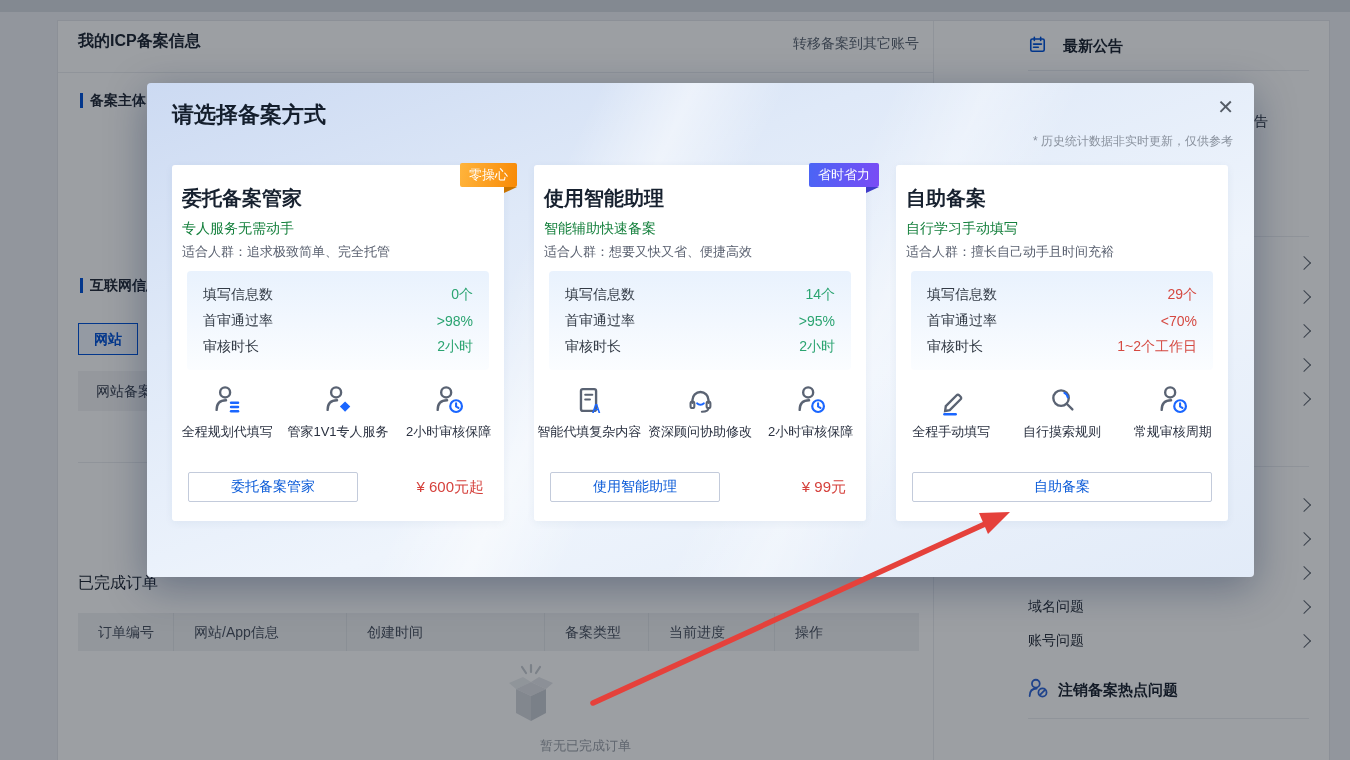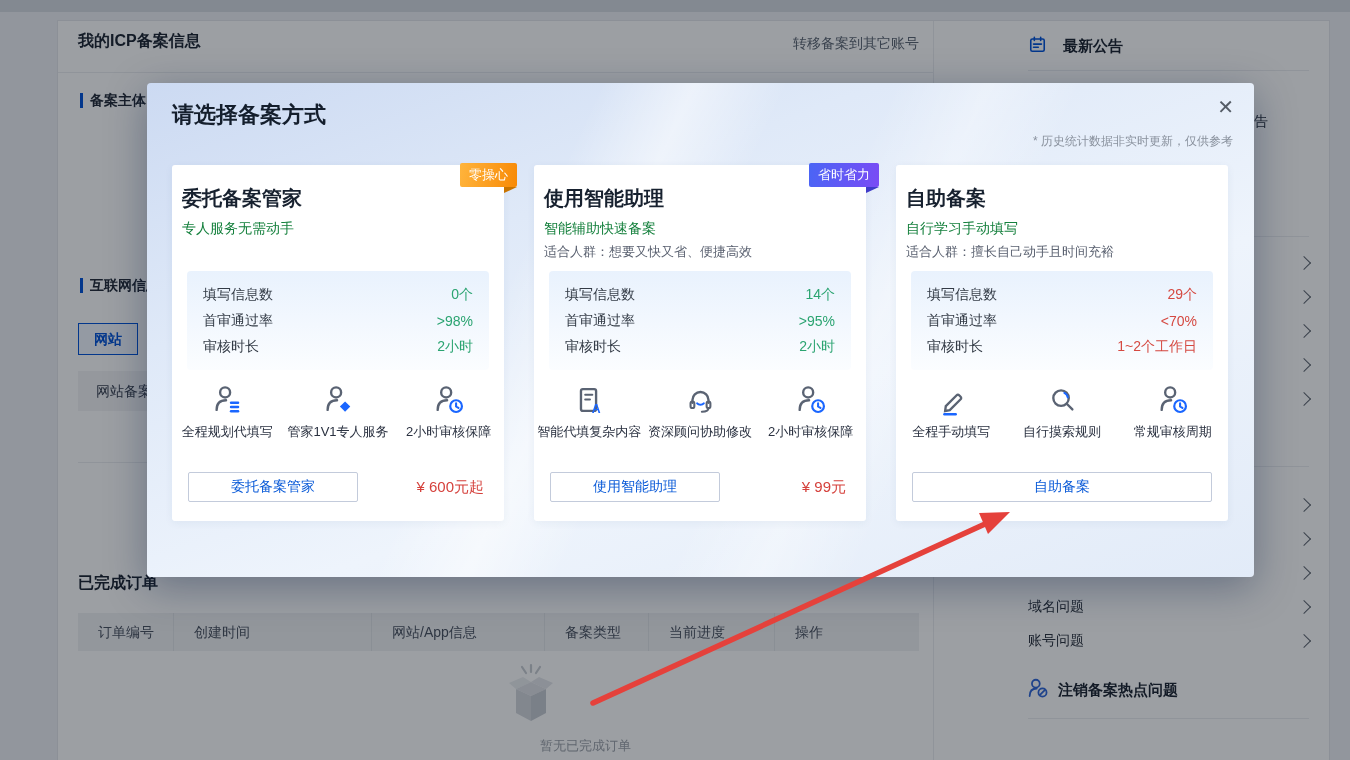--- a/index.html
+++ b/index.html
@@ -11,21 +11,21 @@
   .pg-title{position:absolute;left:20px;top:10px;font-size:16px;font-weight:bold;color:#1c2431;}
   .pg-transfer{position:absolute;left:601px;top:14px;width:260px;text-align:right;font-size:14px;color:#5d6673;cursor:pointer;}
   .hdiv{position:absolute;background:#ebedf1;height:1px;}
   .vdiv{position:absolute;left:875px;top:0;width:1px;height:745px;background:#ebedf1;}
   .secbar{position:absolute;width:3px;height:15px;background:#0052d9;}
   .seclab{position:absolute;font-size:14px;font-weight:bold;color:#232b38;}
   .tab{position:absolute;left:20px;top:302px;width:60px;height:32px;border:1px solid #0052d9;background:#f2f7ff;color:#0052d9;
        font-size:14px;font-weight:bold;text-align:center;line-height:30px;box-sizing:border-box;cursor:pointer;}
   .band{position:absolute;left:20px;top:350px;width:855px;height:40px;background:#f3f4f6;}
   .band span{margin-left:18px;line-height:40px;font-size:14px;color:#3a4150;}
-  .orders-title{position:absolute;left:20px;top:552px;font-size:16px;font-weight:bold;color:#1c2431;}
+  .orders-title{position:absolute;left:20px;top:552px;font-size:16px;font-weight:normal;color:#1c2431;}
   .thead{position:absolute;left:20px;top:592px;width:841px;height:38px;background:#f1f2f4;display:flex;box-sizing:border-box;}
   .th{font-size:14px;color:#4a5260;line-height:38px;padding-left:20px;box-sizing:border-box;border-left:1px solid #e2e4e8;}
   .th:first-child{border-left:none;}
   .empty-box{position:absolute;left:447px;top:642px;}
   .empty-text{position:absolute;left:370px;top:716px;width:315px;text-align:center;font-size:13px;color:#9ca1a9;}
   
   .sb-head{position:absolute;display:flex;align-items:center;gap:8px;font-size:15px;font-weight:bold;color:#1c2431;}
   .sb-row{position:absolute;left:970px;width:281px;height:22px;display:flex;align-items:center;justify-content:space-between;cursor:pointer;}
   .sb-row .lbl{font-size:14px;color:#2a313d;}
   .chev{width:9px;height:9px;border-top:1.6px solid #5d646e;border-right:1.6px solid #5d646e;transform:rotate(45deg);flex:none;}
@@ -98,22 +98,22 @@
     <div class="tab">网站</div>
 
     <div class="band">
       <span>网站备案号</span>
     </div>
     <div class="hdiv" style="left:20px;top:441px;width:855px;"></div>
 
     <div class="orders-title">已完成订单</div>
     <div class="thead">
       <div class="th" style="width:95px;">订单编号</div>
+      <div class="th" style="width:173px;">网站/App信息</div>
       <div class="th" style="width:198px;">创建时间</div>
-      <div class="th" style="width:173px;">网站/App信息</div>
       <div class="th" style="width:104px;">备案类型</div>
       <div class="th" style="width:126px;">当前进度</div>
       <div class="th" style="width:145px;">操作</div>
     </div>
 
     <div class="empty-box">
       <svg width="52" height="62" viewBox="0 0 52 62">
         <path d="M21 10 L17 4 M26 9 V2 M31 10 L35 4" stroke="#c9cdd3" stroke-width="2.2" fill="none" stroke-linecap="round"></path>
         <path d="M11 26 L4 20 L18 14 L26 19 Z" fill="#eceef1"></path>
         <path d="M41 26 L48 20 L34 14 L26 19 Z" fill="#e5e7eb"></path>
@@ -206,20 +206,21 @@
 
     <div class="cards">
 
       <div class="mcard tone-good">
         <div class="badge badge-orange">
           <span>零操心</span>
           <i class="fold fold-orange"></i>
         </div>
         <div class="ctitle">委托备案管家</div>
         <div class="csub">专人服务无需动手</div>
+        <div class="caud">适合人群：追求极致简单、完全托管</div>
         <div class="stats">
           <div class="srow">
               <span class="sl">填写信息数</span>
               <span class="sv">0个</span>
             </div>
           <div class="srow">
               <span class="sl">首审通过率</span>
               <span class="sv">&gt;98%</span>
             </div>
           <div class="srow">

